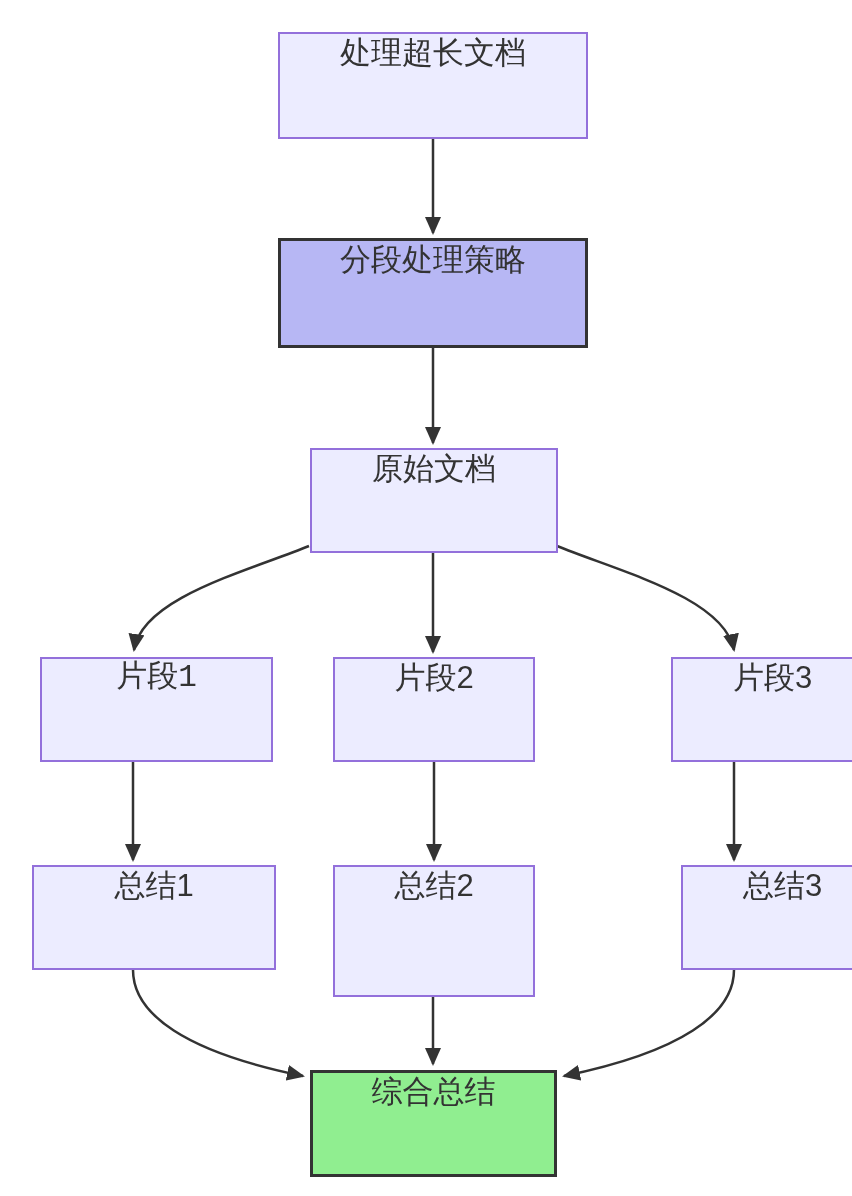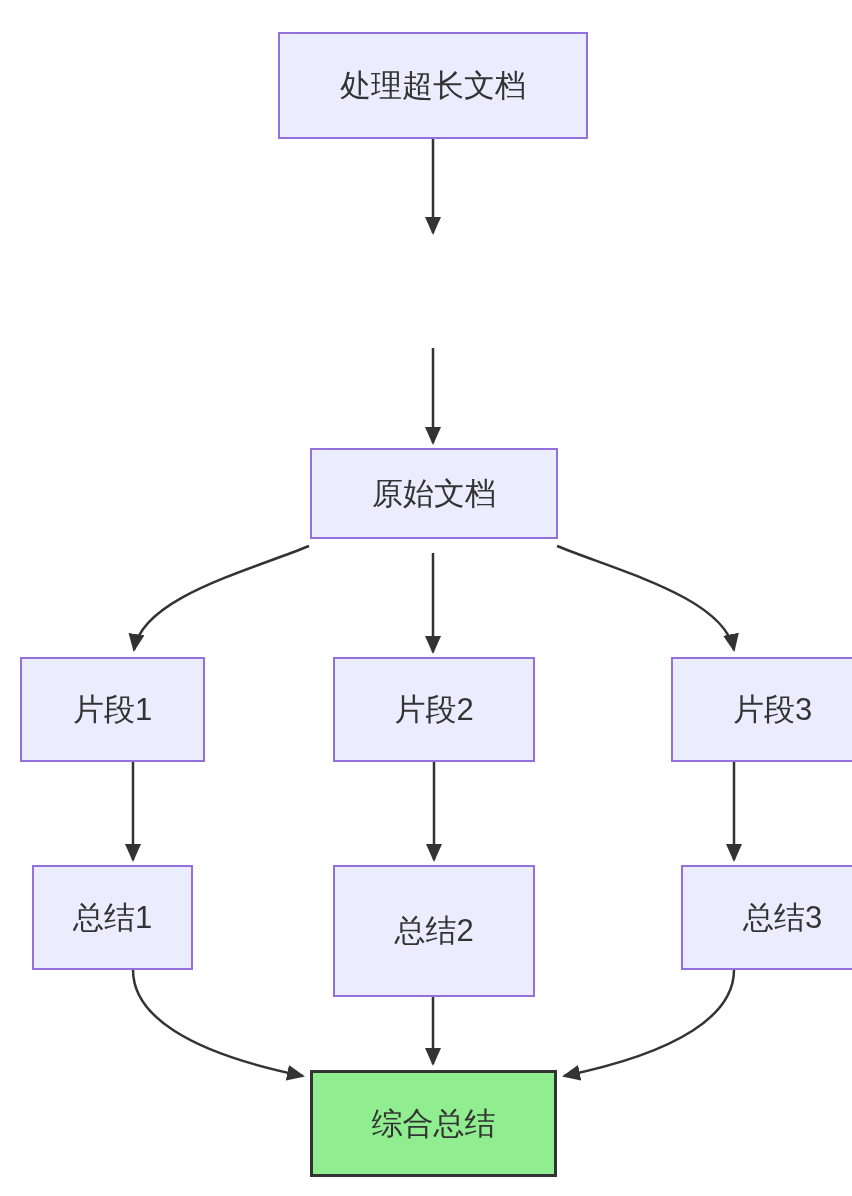--- a/index.html
+++ b/index.html
@@ -23,21 +23,20 @@
     height: 1196px;
   }
   .edge-layer path.edge {
     fill: none;
     stroke: #333333;
     stroke-width: 2.5px;
   }
   .node {
     position: absolute;
     display: flex;
-    align-items: center;
     justify-content: center;
     box-sizing: border-box;
     font-size: 31px;
     color: #333333;
     text-align: center;
     line-height: 1.2;
     white-space: nowrap;
   }
   .node.light {
     background: #ECECFF;
@@ -73,38 +72,41 @@
     <path class="edge" d="M734,762 L734,860" marker-end="url(#arrowhead)"></path>
     <path class="edge" d="M133,970 C133,1014 185,1052 303,1076" marker-end="url(#arrowhead)"></path>
     <path class="edge" d="M433,970 L433,1064" marker-end="url(#arrowhead)"></path>
     <path class="edge" d="M734,970 C734,1014 681,1052 564,1076" marker-end="url(#arrowhead)"></path>
   </svg>
 
   <div class="node light" style="left:278px; top:32px; width:310px; height:107px;">
     <span>处理超长文档</span>
   </div>
 
+  <div class="node emphasis" style="left:278px; top:238px; width:310px; height:110px;">
+    <span>分段处理策略</span>
+  </div>
 
-  <div class="node light" style="left:310px; top:448px; width:248px; height:91px;">
+  <div class="node light" style="left:310px; top:448px; width:248px; height:105px;">
     <span>原始文档</span>
   </div>
 
-  <div class="node light" style="left:20px; top:657px; width:185px; height:105px;">
+  <div class="node light" style="left:40px; top:657px; width:233px; height:105px;font-family:Liberation Mono, monospace;">
     <span>片段1</span>
   </div>
 
   <div class="node light" style="left:333px; top:657px; width:202px; height:105px;">
     <span>片段2</span>
   </div>
 
   <div class="node light" style="left:633px; top:657px; width:203px; height:105px;margin-left:38px;">
     <span>片段3</span>
   </div>
 
-  <div class="node light" style="left:32px; top:865px; width:161px; height:105px;">
+  <div class="node light" style="left:32px; top:865px; width:244px; height:105px;">
     <span>总结1</span>
   </div>
 
   <div class="node light" style="left:333px; top:865px; width:202px; height:132px;">
     <span>总结2</span>
   </div>
 
   <div class="node light" style="left:633px; top:865px; width:203px; height:105px;margin-left:48px;">
     <span>总结3</span>
   </div>

